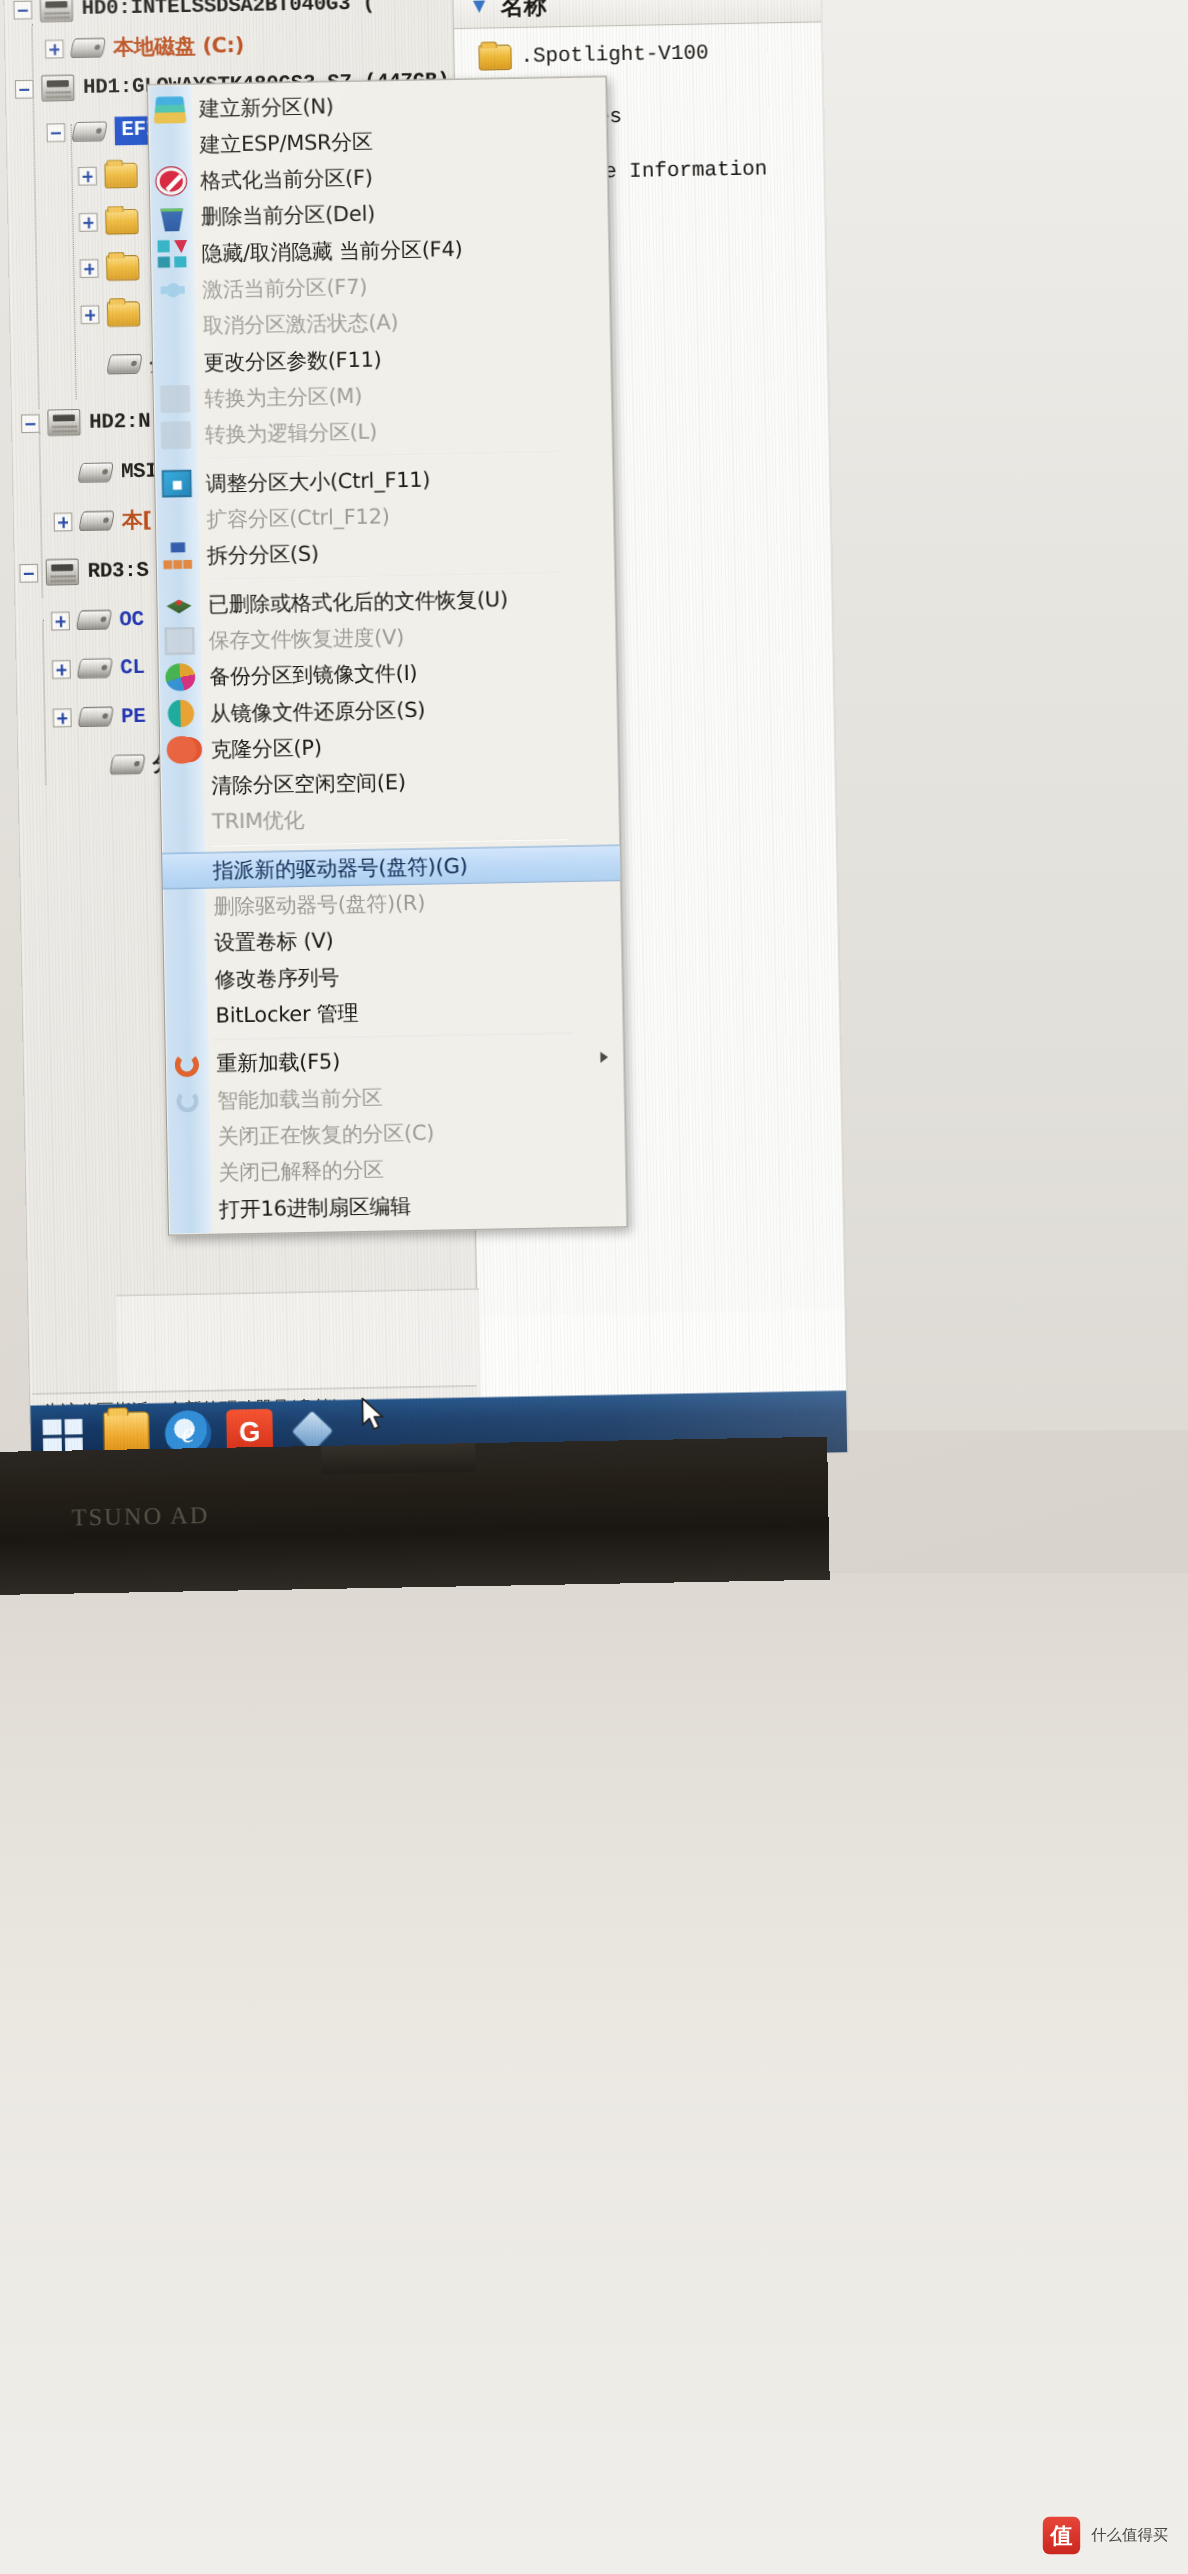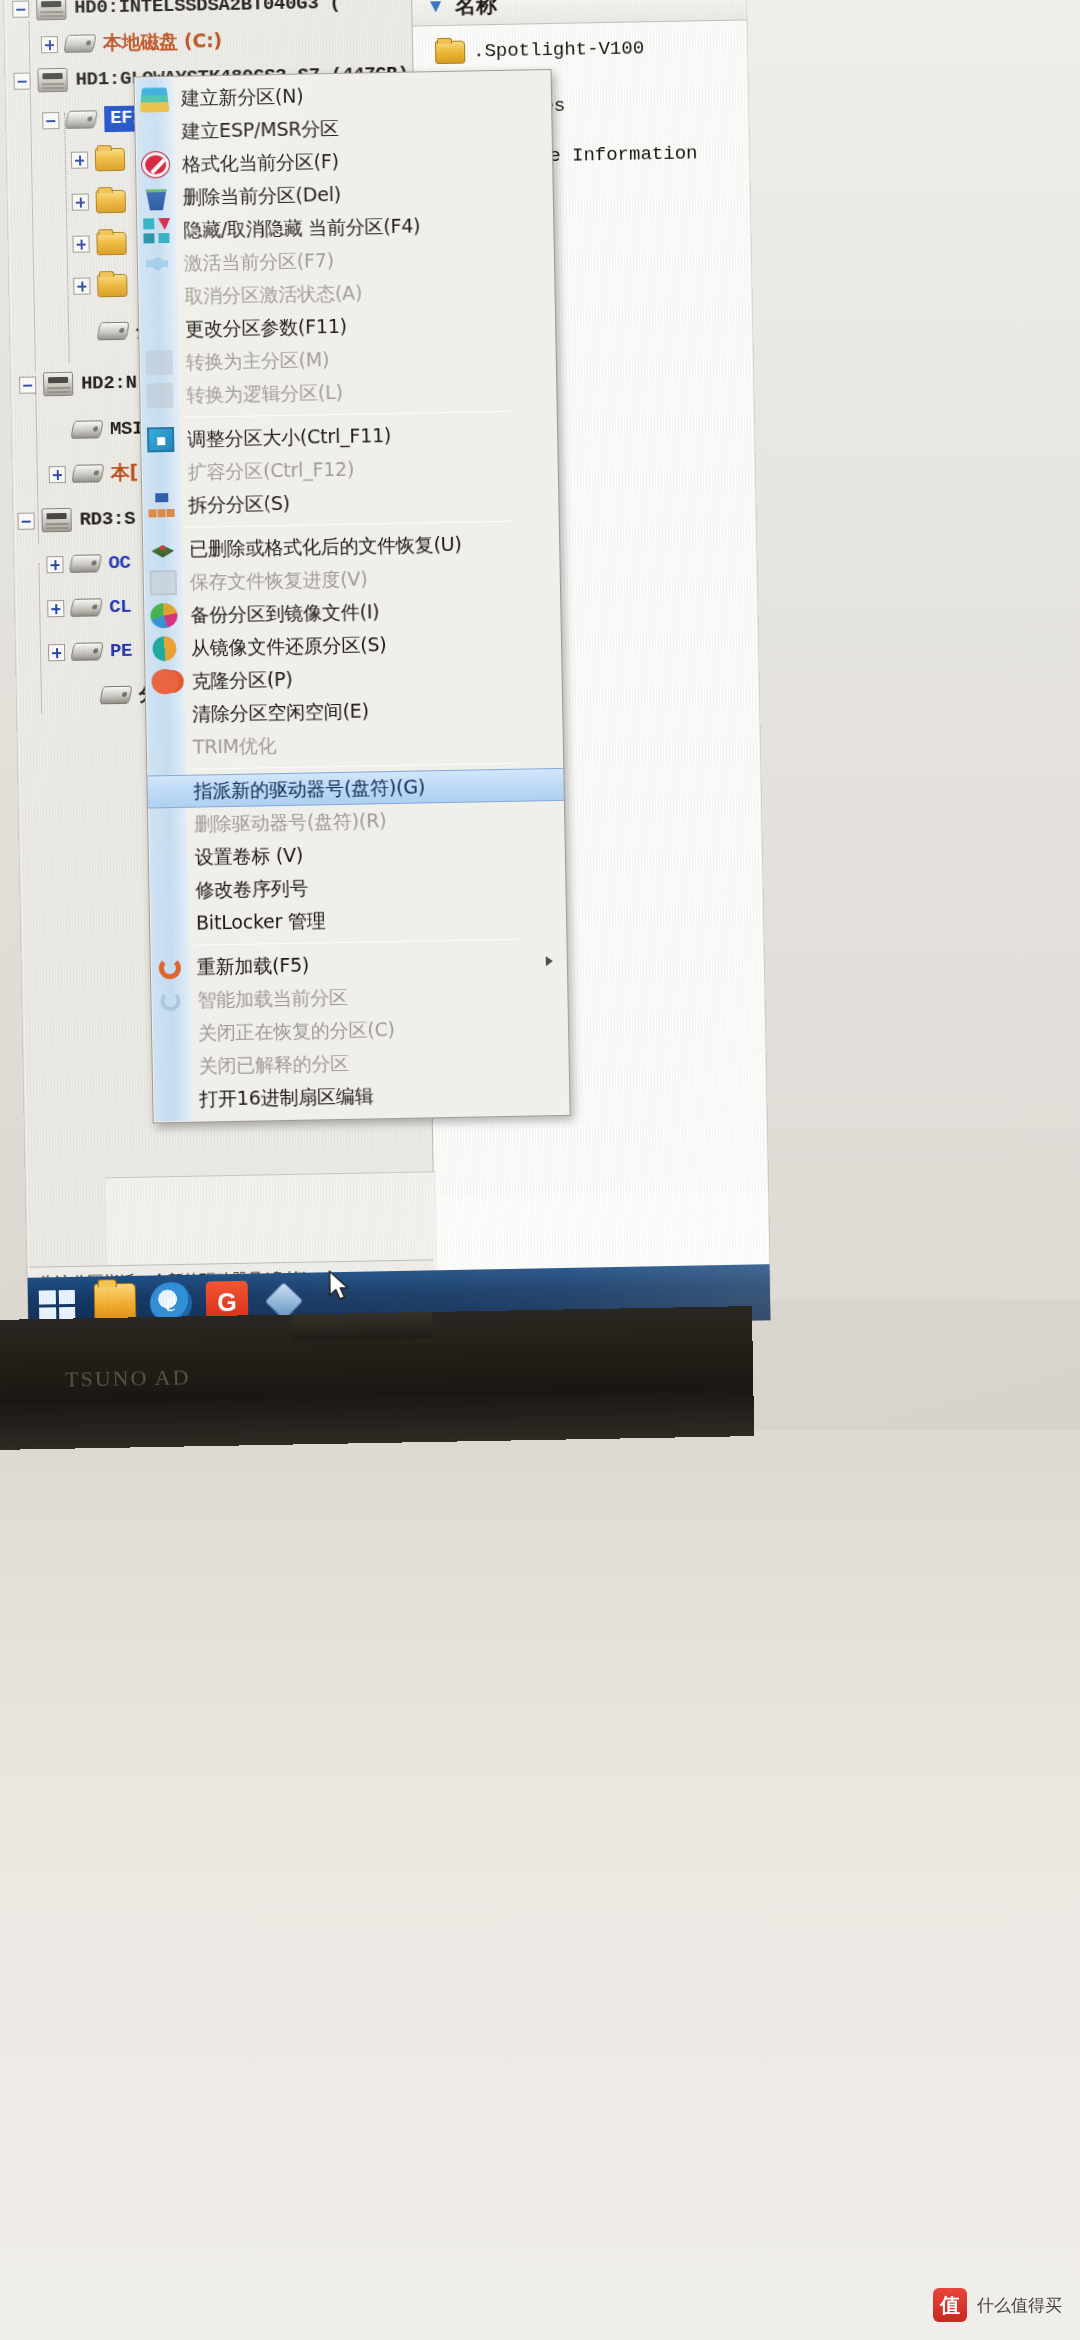--- a/index.html
+++ b/index.html
@@ -322,21 +322,21 @@
     display:flex; align-items:center; gap:10px; z-index:70;
   }
   #wm-badge {
     width:34px; height:34px; border-radius:6px;
     background: linear-gradient(180deg,#e8453a,#c9271f);
     display:flex; align-items:center; justify-content:center;
     color:#fff; font-size:20px; font-weight:bold;
     font-family:"DejaVu Sans", sans-serif;
   }
   #wm-text {
-    font-family:"DejaVu Sans", sans-serif; font-size:17px; color:#4a4742;
+    font-family:"DejaVu Sans", sans-serif; font-size:14px; color:#4a4742;
   }
 </style>
 </head>
 <body>
 
 <div id="photo">
 
   <div class="backdrop-right"></div>
   <div class="backdrop-bottom"></div>
 

